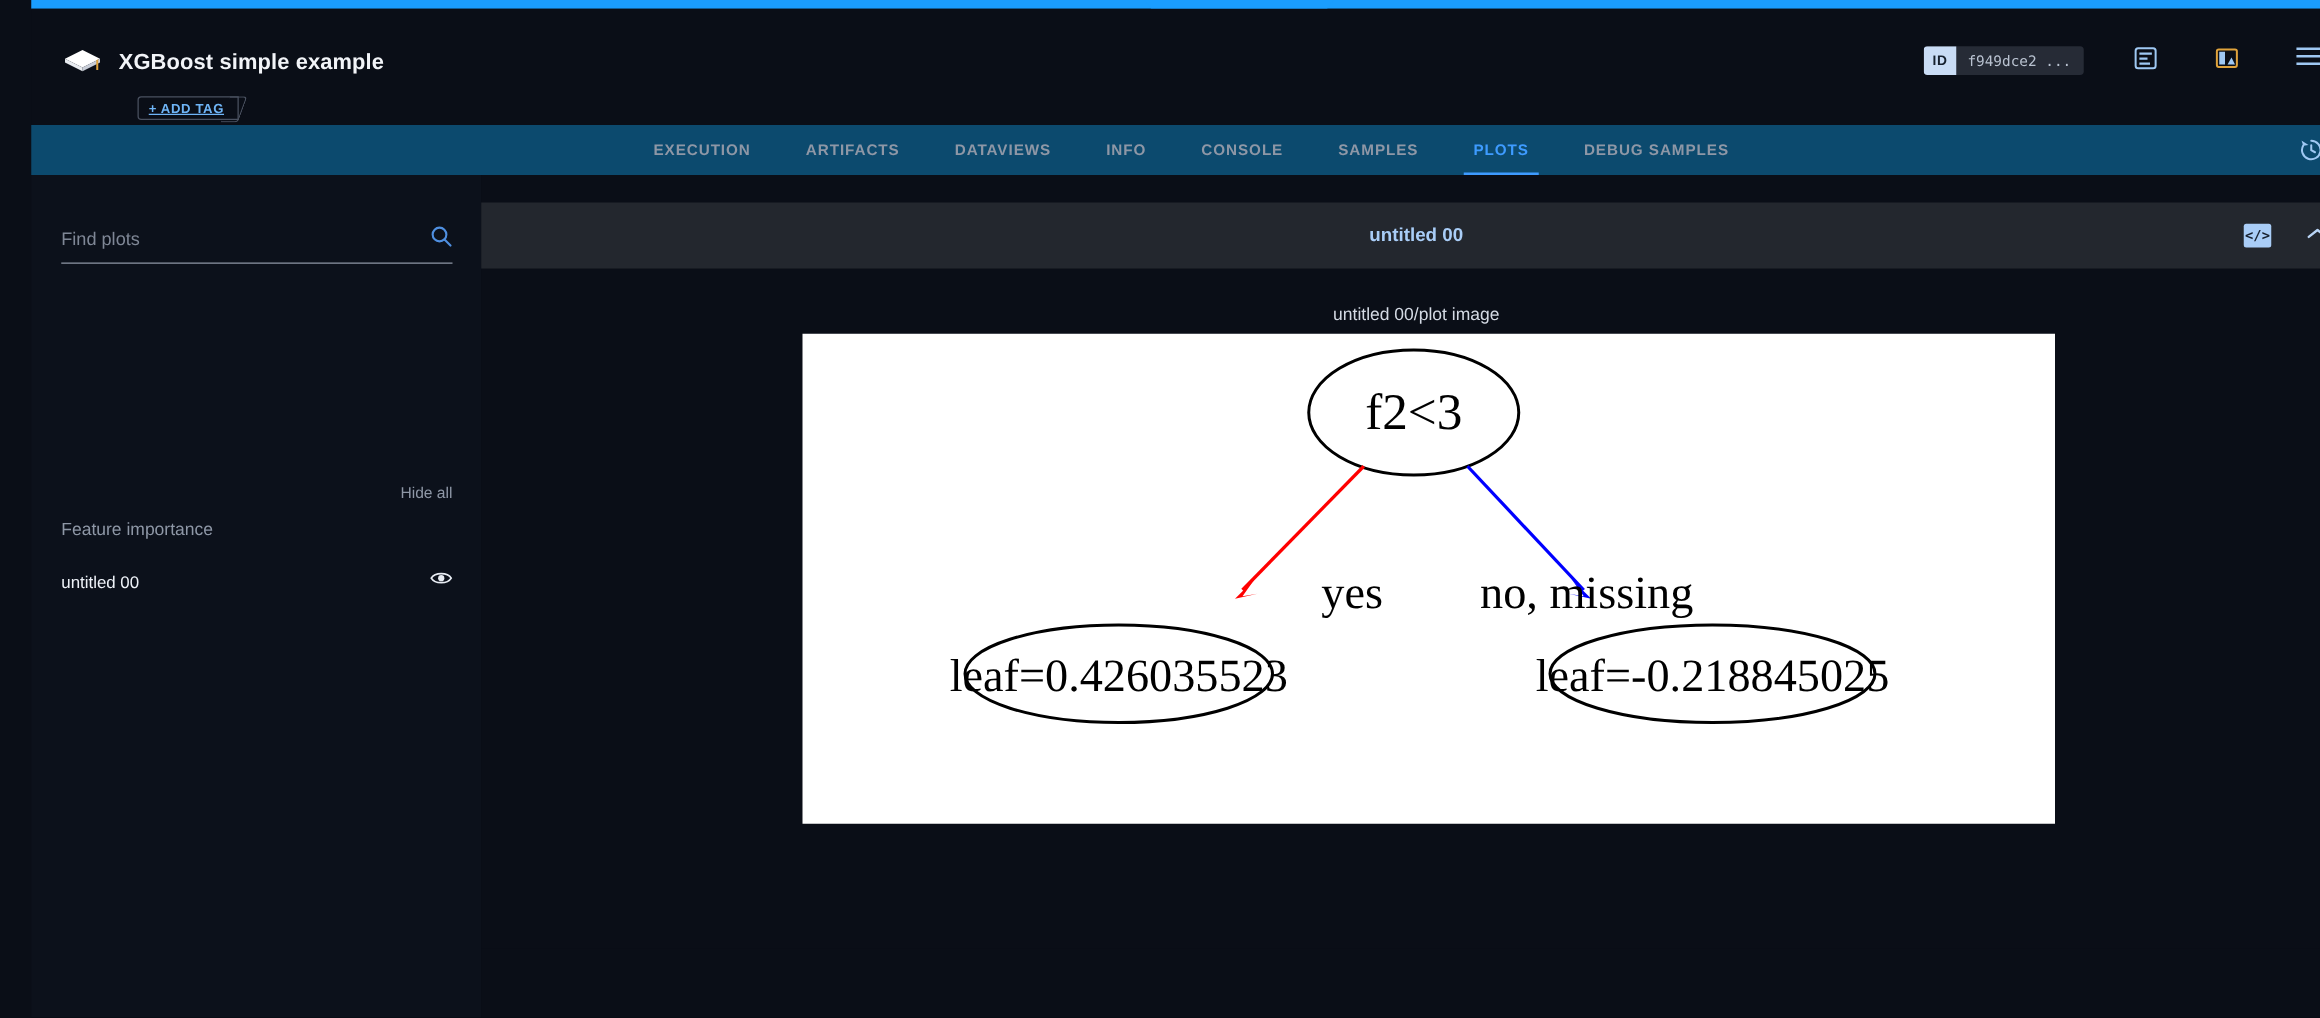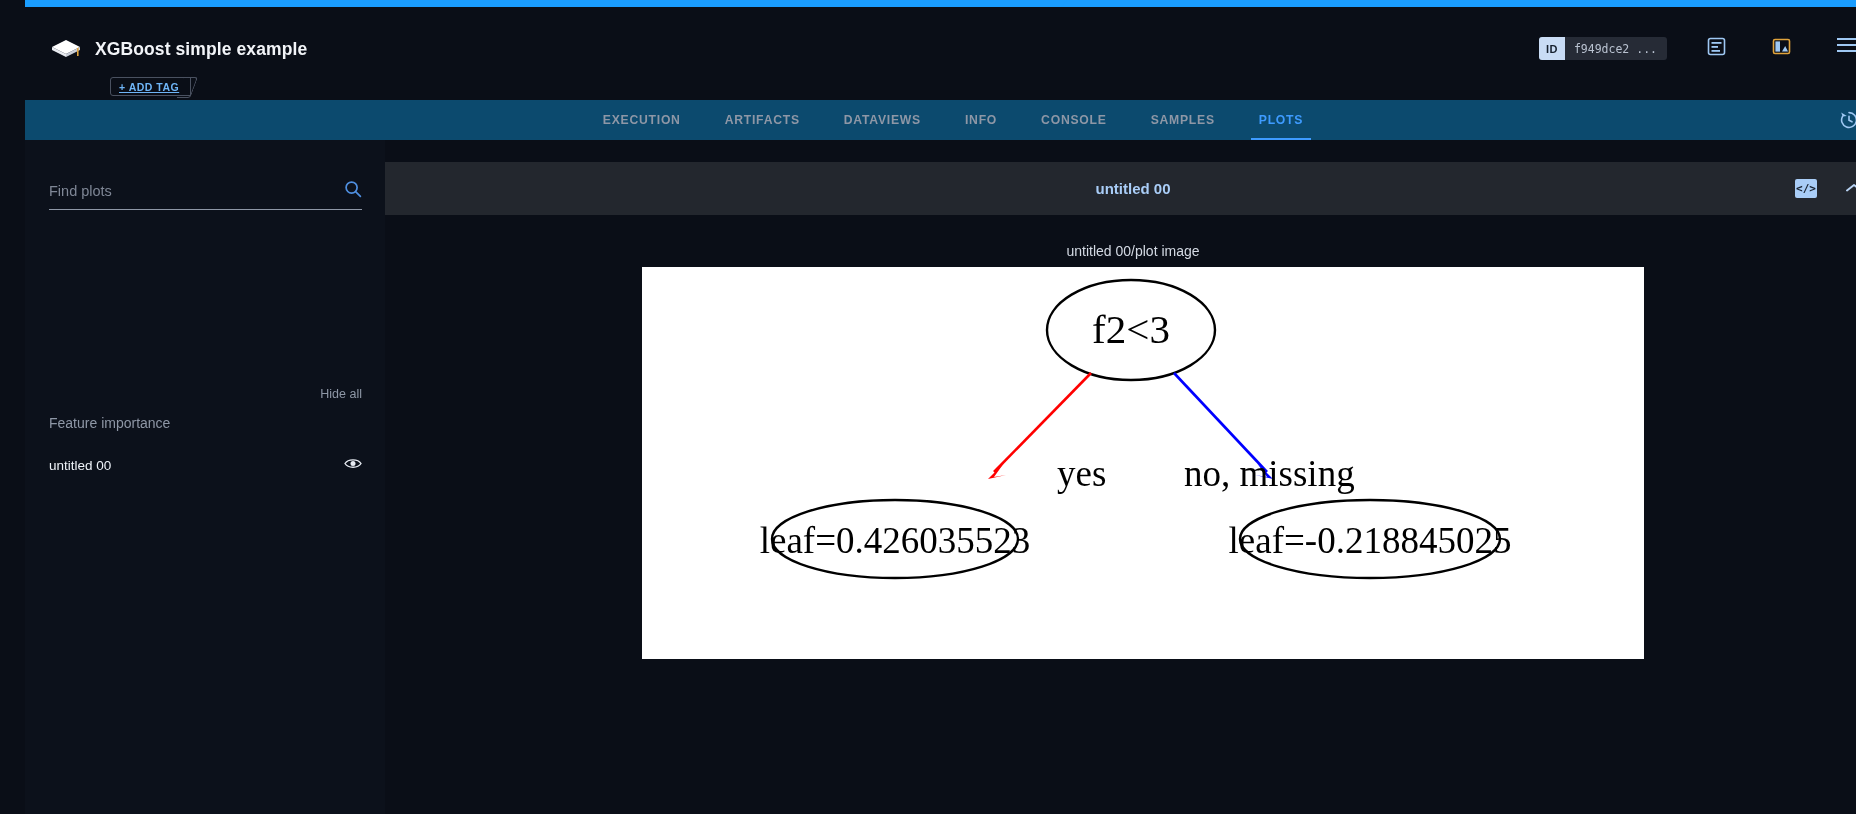--- a/index.html
+++ b/index.html
@@ -236,20 +236,21 @@
   </div>
 
   <div class="nav">
     <div class="tab">EXECUTION</div>
     <div class="tab">ARTIFACTS</div>
     <div class="tab">DATAVIEWS</div>
     <div class="tab">INFO</div>
     <div class="tab">CONSOLE</div>
     <div class="tab">SAMPLES</div>
     <div class="tab active">PLOTS</div>
+    <div class="tab">DEBUG SAMPLES</div>
 
     <span class="nav-right-icon">
       <svg width="20" height="20" viewBox="0 0 20 20">
         <path d="M10 2.6 a7.4 7.4 0 1 1 -6.4 3.7" fill="none" stroke="#9fc8f3" stroke-width="1.6" stroke-linecap="round"></path>
         <path d="M2.2 2.4 L3.6 6.6 L7.8 6.0 Z" fill="#9fc8f3"></path>
         <path d="M10 6.2 L10 10.2 L13 11.8" fill="none" stroke="#9fc8f3" stroke-width="1.6" stroke-linecap="round"></path>
       </svg>
     </span>
   </div>
 

